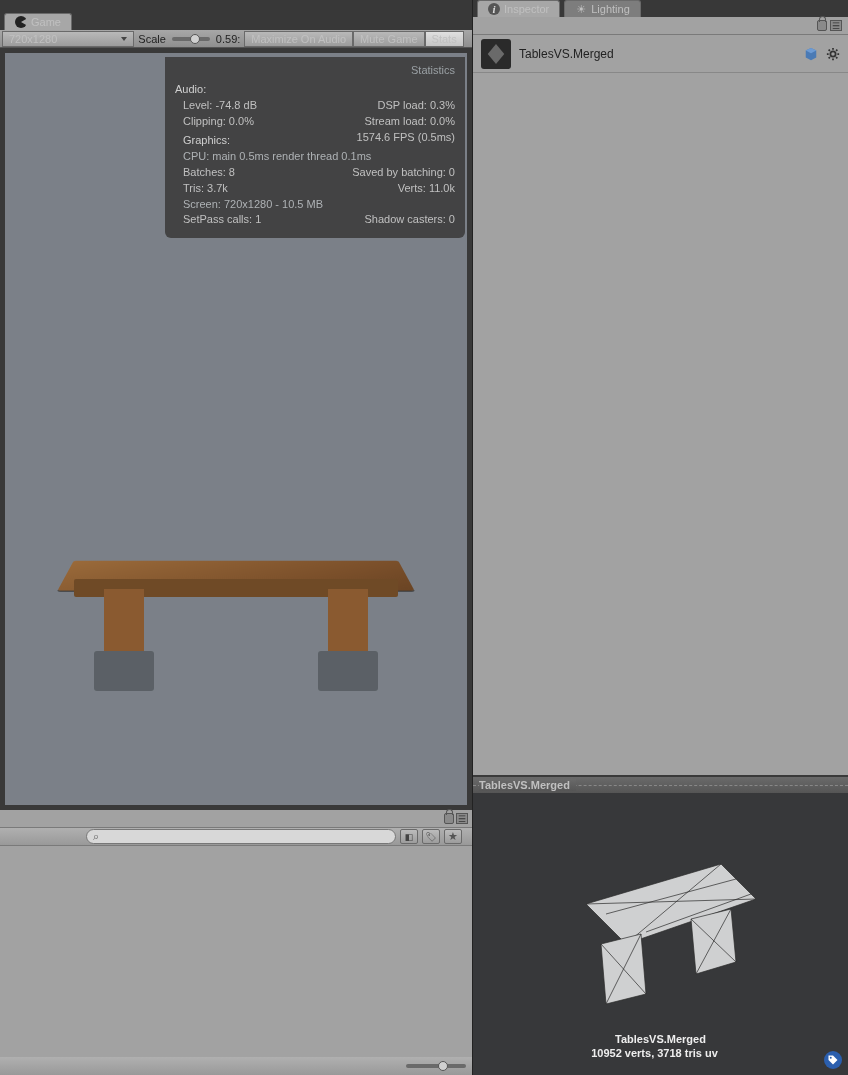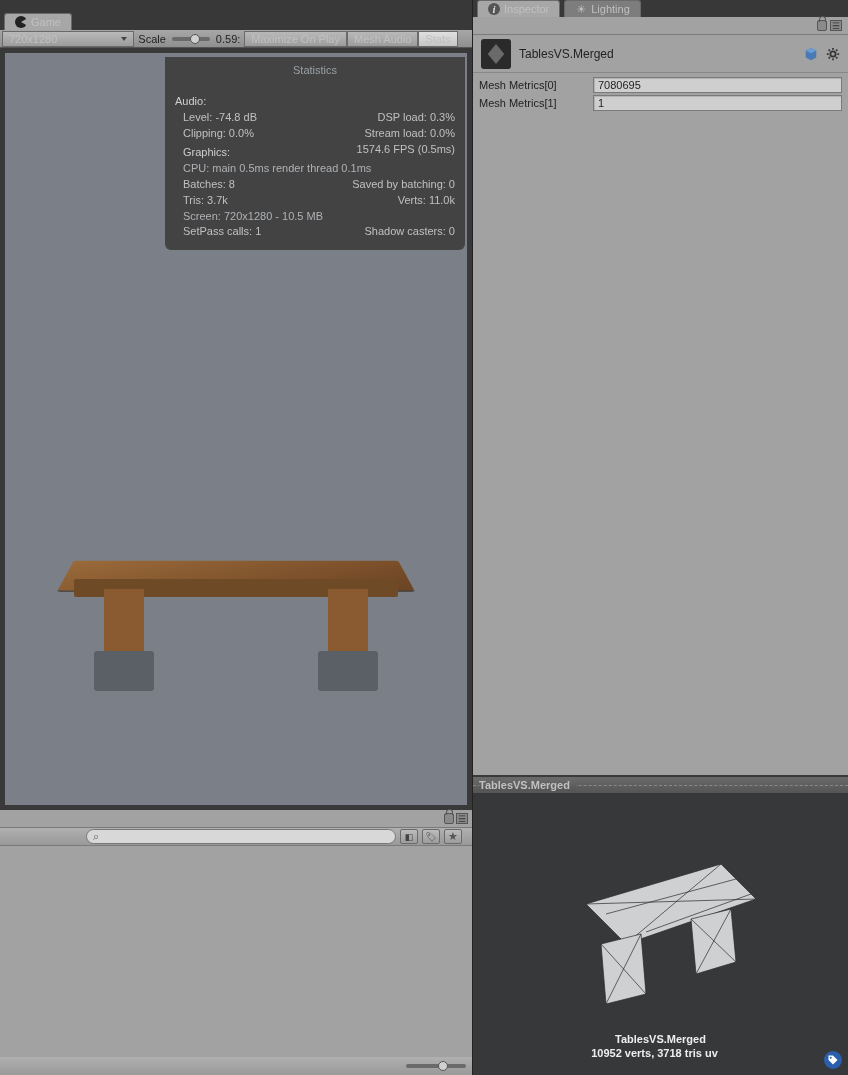--- a/index.html
+++ b/index.html
@@ -23,21 +23,21 @@
 
 .tt-top{position:absolute;left:0;top:28px;width:340px;height:56px;background:linear-gradient(160deg,#9a6a3a 0%,#7a4f2a 70%,#6a4424 100%);transform:perspective(500px) rotateX(58deg);border-radius:3px;box-shadow:0 2px 0 #3a3a3a}
 .tt-edge{position:absolute;left:8px;top:60px;width:324px;height:18px;background:#6f4a26;border-radius:2px}
 .tt-leg{position:absolute;top:70px;width:60px;height:110px}
 .tt-leg.l{left:28px}
 .tt-leg.r{right:28px}
 .tt-leg .post{position:absolute;left:10px;top:0;width:40px;height:70px;background:#8a5a30}
 .tt-leg .base{position:absolute;left:0;top:62px;width:60px;height:40px;background:#5b6066;border-radius:3px}
 
 .stats{position:absolute;top:4px;left:160px;width:300px;background:rgba(62,62,62,0.92);border-radius:0 0 6px 6px;padding:6px 10px 10px;line-height:1.45}
-.stats .title{text-align:center;color:#9aa0a4;margin-bottom:15px}
+.stats .title{text-align:right;color:#9aa0a4;margin-bottom:3px}
 .stats .h{font-weight:normal;color:#cfcfcf;margin-top:3px}
 .stats .row{display:flex;justify-content:space-between;color:#aeb2b5;padding-left:8px}
 .stats .rowl{color:#aeb2b5;padding-left:8px}
 
 .lower{height:265px;background:#a2a2a2;display:flex;flex-direction:column}
 .lower .bar{height:18px;display:flex;justify-content:flex-end;align-items:center;background:#a2a2a2;border-bottom:1px solid #7a7a7a;gap:2px;padding-right:4px}
 .lock{width:10px;height:11px;border:1px solid #555;border-radius:2px;position:relative;background:#8a8a8a}
 .lock::before{content:"";position:absolute;top:-5px;left:1px;width:5px;height:5px;border:1px solid #555;border-bottom:none;border-radius:4px 4px 0 0}
 .mini-dd{width:12px;height:11px;border:1px solid #555;background:#8a8a8a;display:flex;align-items:center;justify-content:center}
 .lower .bar2{height:18px;display:flex;align-items:center;background:linear-gradient(#b0b0b0,#999);border-bottom:1px solid #7a7a7a;padding:0 6px;gap:4px}
@@ -95,24 +95,24 @@
         <span>720x1280</span>
         <span style="width:56px"></span>
         <span class="tri"></span>
       </div>
       <span class="lbl">Scale</span>
       <div class="slider">
           <div class="thumb"></div>
         </div>
       <span class="lbl">0.59:</span>
       <div class="btn">
-          <span>Maximize On Play</span>
+          <span>Maximize On Audio</span>
         </div>
       <div class="btn">
-          <span>Mesh Audio</span>
+          <span>Mute Game</span>
         </div>
       <div class="btn active">
           <span>Stats</span>
         </div>
     </div>
     <div class="viewport">
       <div class="table-img">
         <div class="tt-top"></div>
         <div class="tt-edge"></div>
         <div class="tt-leg l">
@@ -214,30 +214,20 @@
         <svg viewBox="0 0 16 16" width="14" height="14">
             <path fill="#4a7ab5" d="M8 1l6 3v8l-6 3-6-3V4z"></path>
             <path fill="#6d9bd4" d="M8 1l6 3-6 3-6-3z"></path>
           </svg>
       </div>
       <div class="gear-ico">
         <svg viewBox="0 0 16 16" width="14" height="14">
             <circle cx="8" cy="8" r="3" fill="none" stroke="#333" stroke-width="2"></circle>
             <path stroke="#333" stroke-width="2" d="M8 1v2M8 13v2M1 8h2M13 8h2M3 3l1.5 1.5M11.5 11.5L13 13M13 3l-1.5 1.5M4.5 11.5L3 13"></path>
           </svg>
-      </div>
-    </div>
-    <div class="props">
-      <div class="prow">
-        <div class="plabel">Mesh Metrics[0]</div>
-        <div class="pfield">7080695</div>
-      </div>
-      <div class="prow">
-        <div class="plabel">Mesh Metrics[1]</div>
-        <div class="pfield">1</div>
       </div>
     </div>
     <div class="rspace"></div>
     <div class="preview">
       <div class="pbar">
           <div class="line"></div>
           <span>TablesVS.Merged</span>
         </div>
       <div class="pbody">
         <div class="wire">

